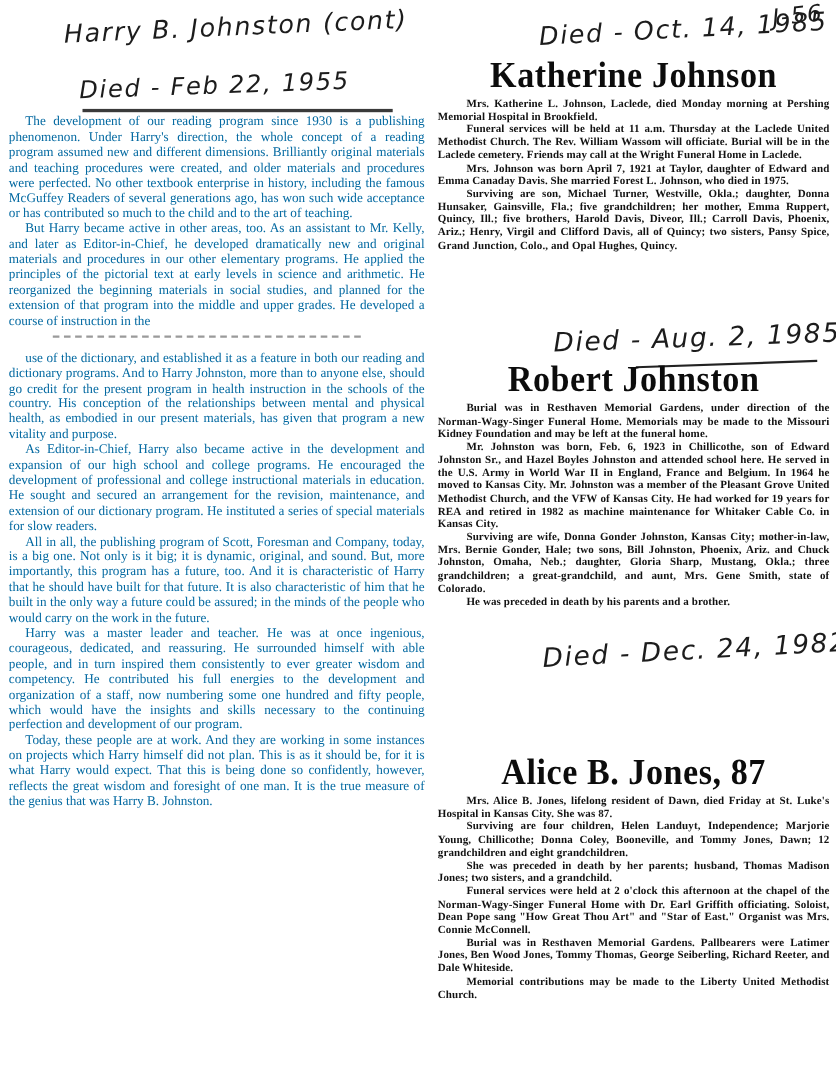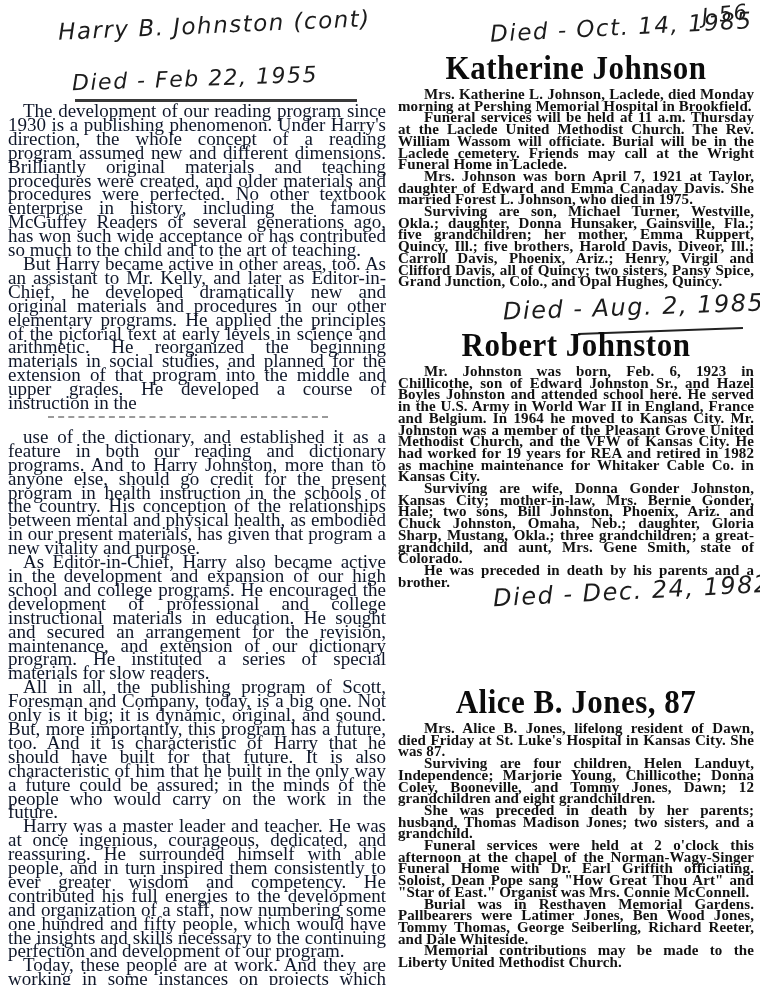--- a/index.html
+++ b/index.html
@@ -38,25 +38,25 @@
   .left-col {
     position:absolute;
     top:104px; left:8px;
     width:378px;
   }
   .rule-top {
     position:absolute; top:99px; left:75px; width:282px; height:3px;
     background:#3a3a3a;
   }
   .left-col p {
-    font-size:19px;
+    font-size:12px;
     line-height:13.9px;
     text-align:justify;
     text-indent:15px;
-    color:#0f172a;
+    color:#0369a1;
   }
   .seam {
     height:12px;
     margin:2px 0 2px 40px;
     width:280px;
     border-top:2px dashed #9a9a9a;
     margin-top:6px;
   }
 
   
@@ -70,21 +70,21 @@
     font-family:"Liberation Serif", serif;
     font-weight:bold;
     font-size:31px;
     letter-spacing:0.5px;
     text-align:center;
     color:#0c0c0c;
     margin-bottom:3px;
     transform:scaleY(1.08);
   }
   .obit p {
-    font-size:15px;
+    font-size:10px;
     font-weight:bold;
     line-height:11.7px;
     text-align:justify;
     text-indent:26px;
     color:#121212;
     letter-spacing:0.1px;
   }
   .obit-katherine { top:50px; }
   .obit-robert    { top:327px; }
   .obit-alice     { top:684px; }
@@ -120,20 +120,21 @@
       <p>Funeral services will be held at 11 a.m. Thursday at the Laclede United Methodist Church. The Rev. William Wassom will officiate. Burial will be in the Laclede cemetery. Friends may call at the Wright Funeral Home in Laclede.</p>
       <p>Mrs. Johnson was born April 7, 1921 at Taylor, daughter of Edward and Emma Canaday Davis. She married Forest L. Johnson, who died in 1975.</p>
       <p>Surviving are son, Michael Turner, Westville, Okla.; daughter, Donna Hunsaker, Gainsville, Fla.; five grandchildren; her mother, Emma Ruppert, Quincy, Ill.; five brothers, Harold Davis, Diveor, Ill.; Carroll Davis, Phoenix, Ariz.; Henry, Virgil and Clifford Davis, all of Quincy; two sisters, Pansy Spice, Grand Junction, Colo., and Opal Hughes, Quincy.</p>
     </section>
 
     <div class="hw hw-date-aug">Died - Aug. 2, 1985</div>
     <div class="hw-underline ul-aug"></div>
 
     <section class="obit obit-robert">
       <h1>Robert Johnston</h1>
+      <p>Burial was in Resthaven Memorial Gardens, under direction of the Norman-Wagy-Singer Funeral Home. Memorials may be made to the Missouri Kidney Foundation and may be left at the funeral home.</p>
       <p>Mr. Johnston was born, Feb. 6, 1923 in Chillicothe, son of Edward Johnston Sr., and Hazel Boyles Johnston and attended school here. He served in the U.S. Army in World War II in England, France and Belgium. In 1964 he moved to Kansas City. Mr. Johnston was a member of the Pleasant Grove United Methodist Church, and the VFW of Kansas City. He had worked for 19 years for REA and retired in 1982 as machine maintenance for Whitaker Cable Co. in Kansas City.</p>
       <p>Surviving are wife, Donna Gonder Johnston, Kansas City; mother-in-law, Mrs. Bernie Gonder, Hale; two sons, Bill Johnston, Phoenix, Ariz. and Chuck Johnston, Omaha, Neb.; daughter, Gloria Sharp, Mustang, Okla.; three grandchildren; a great-grandchild, and aunt, Mrs. Gene Smith, state of Colorado.</p>
       <p>He was preceded in death by his parents and a brother.</p>
 
       <div class="hw hw-date-dec">Died - Dec. 24, 1982</div>
     </section>
 
     <section class="obit obit-alice">
       <h1>Alice B. Jones, 87</h1>
       <p>Mrs. Alice B. Jones, lifelong resident of Dawn, died Friday at St. Luke's Hospital in Kansas City. She was 87.</p>

